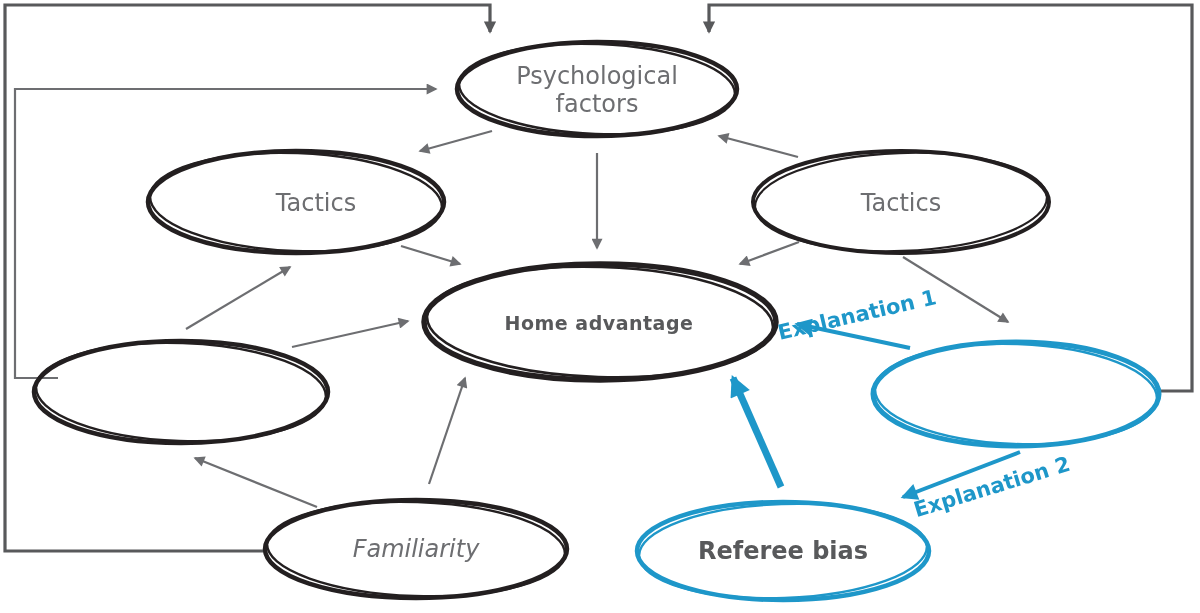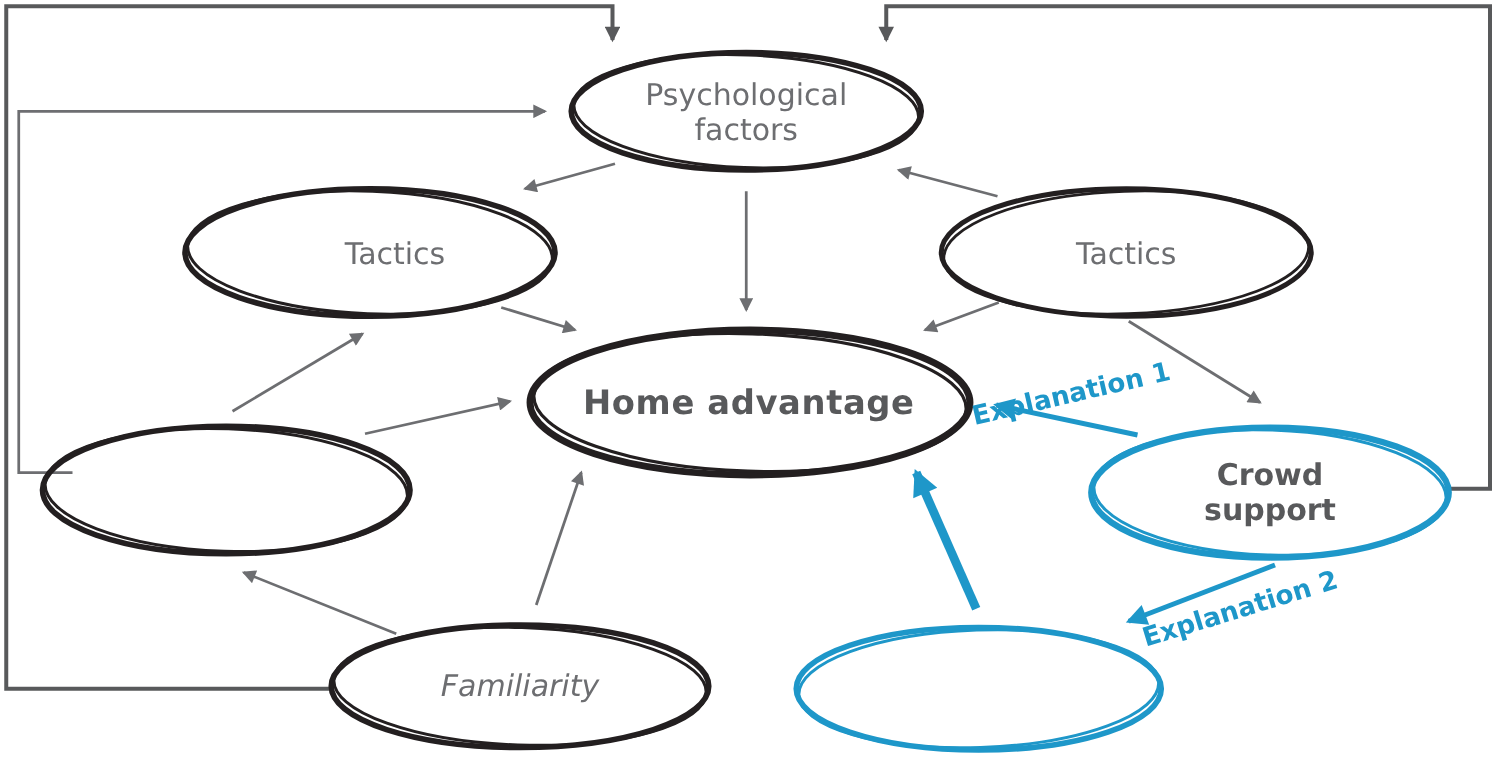--- a/index.html
+++ b/index.html
@@ -8,21 +8,21 @@
     font-family:"DejaVu Sans", sans-serif;background:#ffffff;
   }
   .stage svg{position:absolute;left:0;top:0;}
   .nlabel{
     position:absolute;transform:translate(-50%,-50%);
     text-align:center;color:#6d6e71;font-size:24px;line-height:1.18;
     white-space:nowrap;user-select:none;
   }
   .nlabel.wrap{white-space:normal;}
   .nlabel.bold{font-weight:bold;color:#58595b;}
-  .nlabel.home{font-size:27px;letter-spacing:.5px;}
+  .nlabel.home{font-size:19px;letter-spacing:.5px;}
   .elabel{
     position:absolute;color:#1e97c9;font-weight:bold;font-size:21px;
     white-space:nowrap;user-select:none;
   }
 </style>
 </head>
 <body>
 
 <div class="stage">
 
@@ -109,20 +109,20 @@
 
   <div class="nlabel" style="left:296px;top:203px;margin-left:20px;">Tactics</div>
 
   <div class="nlabel" style="left:901px;top:203px;">Tactics</div>
 
   <div class="nlabel bold home" style="left:599px;top:323px;">Home advantage</div>
 
 
   <div class="nlabel" style="left:416px;top:549px;font-style:italic;">Familiarity</div>
 
-  <div class="nlabel wrap bold" style="left:1016px;top:394px;width:130px;">Crowd support</div>
 
+  <div class="nlabel bold" style="left:783px;top:551px;">Referee bias</div>
 
   <div class="elabel" style="left:857px;top:315px;transform:translate(-50%,-50%) rotate(-13deg);">Explanation 1</div>
 
   <div class="elabel" style="left:992px;top:487px;transform:translate(-50%,-50%) rotate(-17deg);">Explanation 2</div>
 
 </div>
 
 </body></html>

